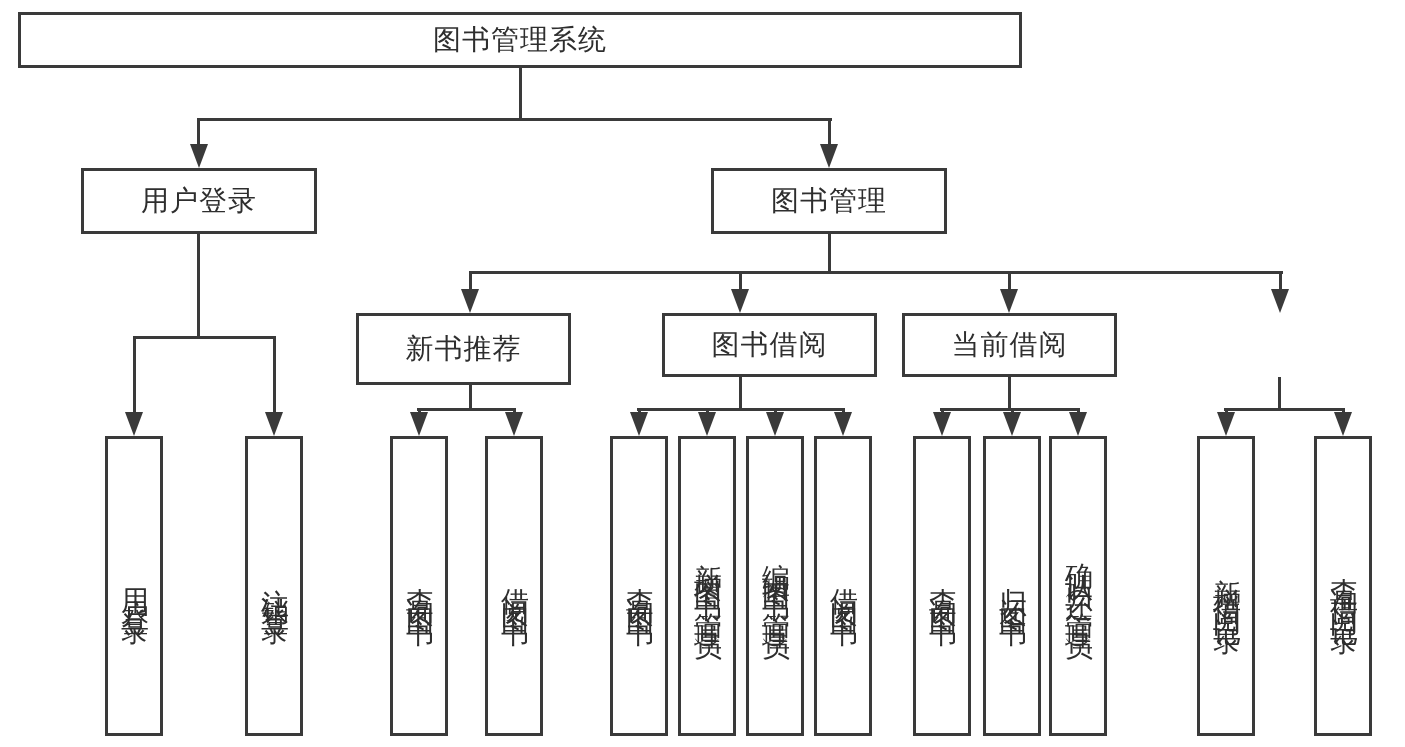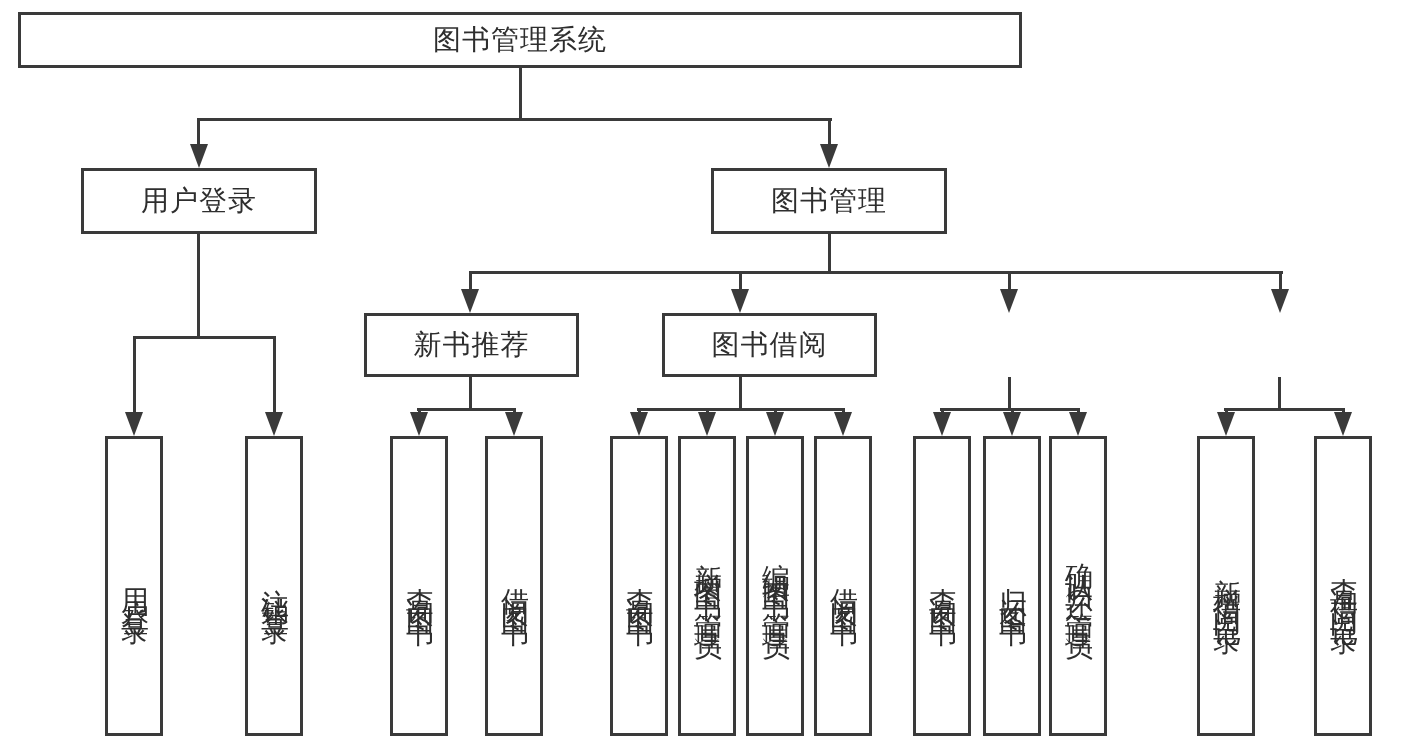--- a/index.html
+++ b/index.html
@@ -64,25 +64,28 @@
   <div class="hline" style="left:469px;top:271px;width:814px"></div>
   <div class="vline" style="left:469px;top:271px;height:22px"></div>
   <div class="vline" style="left:739px;top:271px;height:22px"></div>
   <div class="vline" style="left:1008px;top:271px;height:22px"></div>
   <div class="vline" style="left:1279px;top:271px;height:22px"></div>
   <div class="arrow" style="left:461px;top:289px"></div>
   <div class="arrow" style="left:731px;top:289px"></div>
   <div class="arrow" style="left:1000px;top:289px"></div>
   <div class="arrow" style="left:1271px;top:289px"></div>
 
-  <div class="box" style="left:364px;top:313px;width:215px;height:64px">
+  <div class="box" style="left:356px;top:313px;width:215px;height:72px">
     <span>新书推荐</span>
   </div>
   <div class="box" style="left:662px;top:313px;width:215px;height:64px">
     <span>图书借阅</span>
+  </div>
+  <div class="box" style="left:902px;top:313px;width:215px;height:64px">
+    <span>当前借阅</span>
   </div>
 
   <div class="vline" style="left:469px;top:377px;height:34px"></div>
   <div class="hline" style="left:417px;top:408px;width:99px"></div>
   <div class="vline" style="left:418px;top:408px;height:8px"></div>
   <div class="vline" style="left:513px;top:408px;height:8px"></div>
   <div class="arrow" style="left:410px;top:412px"></div>
   <div class="arrow" style="left:505px;top:412px"></div>
 
   <div class="vline" style="left:739px;top:377px;height:34px"></div>

